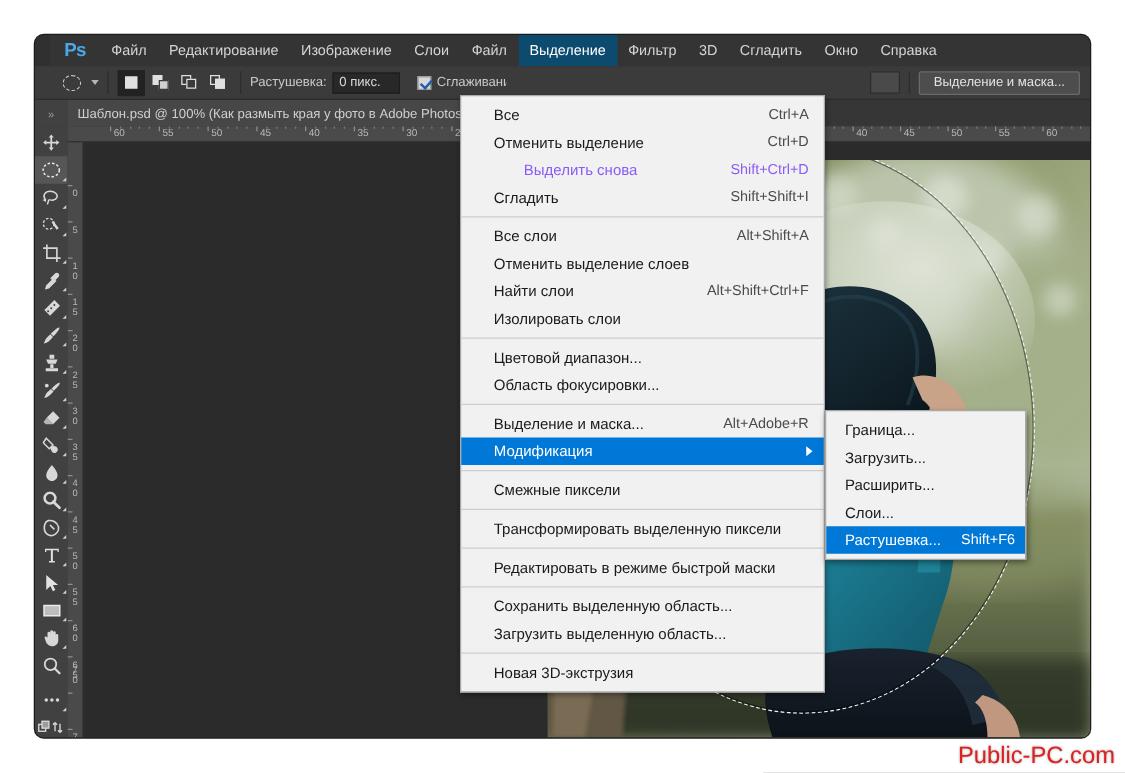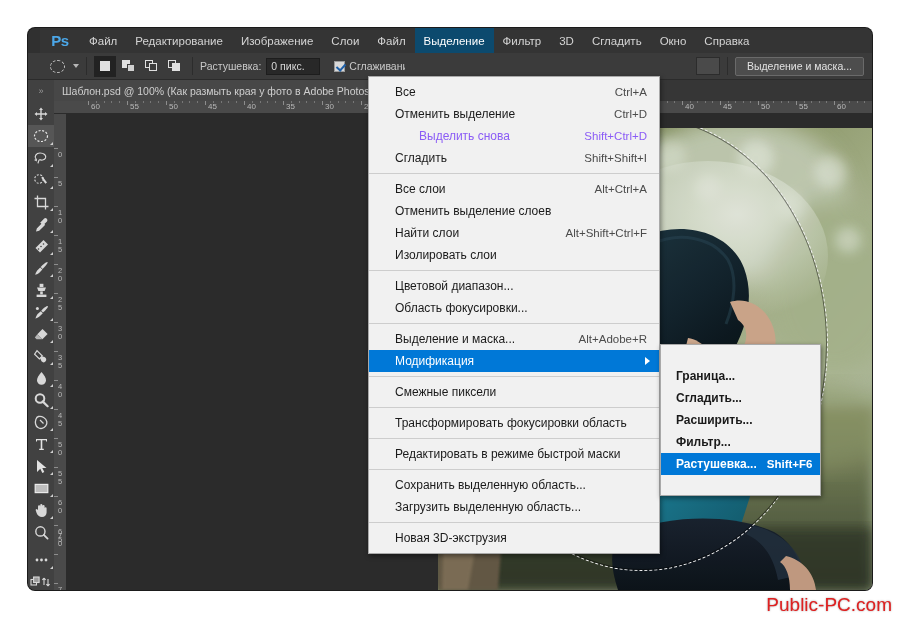--- a/index.html
+++ b/index.html
@@ -287,28 +287,27 @@
     position: absolute; right: 9px;
     width: 0; height: 0;
     border-top: 4px solid transparent;
     border-bottom: 4px solid transparent;
     border-left: 5px solid #ffffff;
   }
 
   
   #submenu {
     position: absolute;
-    left: 632px; top: 316px;
+    left: 632px; top: 300px;
     width: 161px;
     background: #f1f1f1;
     border: 1px solid #a9a9a9;
     box-shadow: 1px 2px 5px rgba(0,0,0,0.45);
-    padding: 20px 0;
+    padding: 4px 0;
     z-index: 50;
-    font-weight: bold;
   }
   #submenu .mrow { padding: 0 8px 0 15px; }
   #submenu .mrow .acc { margin-left: 10px; }
 
   
   #watermark {
     position: absolute; right: 8px; bottom: 2px;
     color: #e02020;
     font-size: 19px;
     font-family: "Liberation Sans", sans-serif;
@@ -790,21 +789,21 @@
           <span class="lbl">Выделить снова</span>
           <span class="acc">Shift+Ctrl+D</span>
         </div>
         <div class="mrow">
           <span class="lbl">Сгладить</span>
           <span class="acc">Shift+Shift+I</span>
         </div>
         <div class="msep"></div>
         <div class="mrow">
           <span class="lbl">Все слои</span>
-          <span class="acc">Alt+Ctrl+A</span>
+          <span class="acc">Alt+Shift+A</span>
         </div>
         <div class="mrow">
           <span class="lbl">Отменить выделение слоев</span>
         </div>
         <div class="mrow">
           <span class="lbl">Найти слои</span>
           <span class="acc">Alt+Shift+Ctrl+F</span>
         </div>
         <div class="mrow">
           <span class="lbl">Изолировать слои</span>
@@ -824,21 +823,21 @@
         <div class="mrow hl">
           <span class="lbl">Модификация</span>
           <span class="arrow-r"></span>
         </div>
         <div class="msep"></div>
         <div class="mrow">
           <span class="lbl">Смежные пиксели</span>
         </div>
         <div class="msep"></div>
         <div class="mrow">
-          <span class="lbl">Трансформировать фокусировки область</span>
+          <span class="lbl">Трансформировать выделенную пиксели</span>
         </div>
         <div class="msep"></div>
         <div class="mrow">
           <span class="lbl">Редактировать в режиме быстрой маски</span>
         </div>
         <div class="msep"></div>
         <div class="mrow">
           <span class="lbl">Сохранить выделенную область...</span>
         </div>
         <div class="mrow">
@@ -848,27 +847,27 @@
         <div class="mrow">
           <span class="lbl">Новая 3D-экструзия</span>
         </div>
       </div>
 
     <div id="submenu">
         <div class="mrow">
           <span class="lbl">Граница...</span>
         </div>
         <div class="mrow">
-          <span class="lbl">Сгладить...</span>
+          <span class="lbl">Загрузить...</span>
         </div>
         <div class="mrow">
           <span class="lbl">Расширить...</span>
         </div>
         <div class="mrow">
-          <span class="lbl">Фильтр...</span>
+          <span class="lbl">Слои...</span>
         </div>
         <div class="mrow hl">
           <span class="lbl">Растушевка...</span>
           <span class="acc">Shift+F6</span>
         </div>
       </div>
 
   </div>
 
   <div id="watermark" style="color: rgb(224, 32, 32);">Public-PC.com</div>

